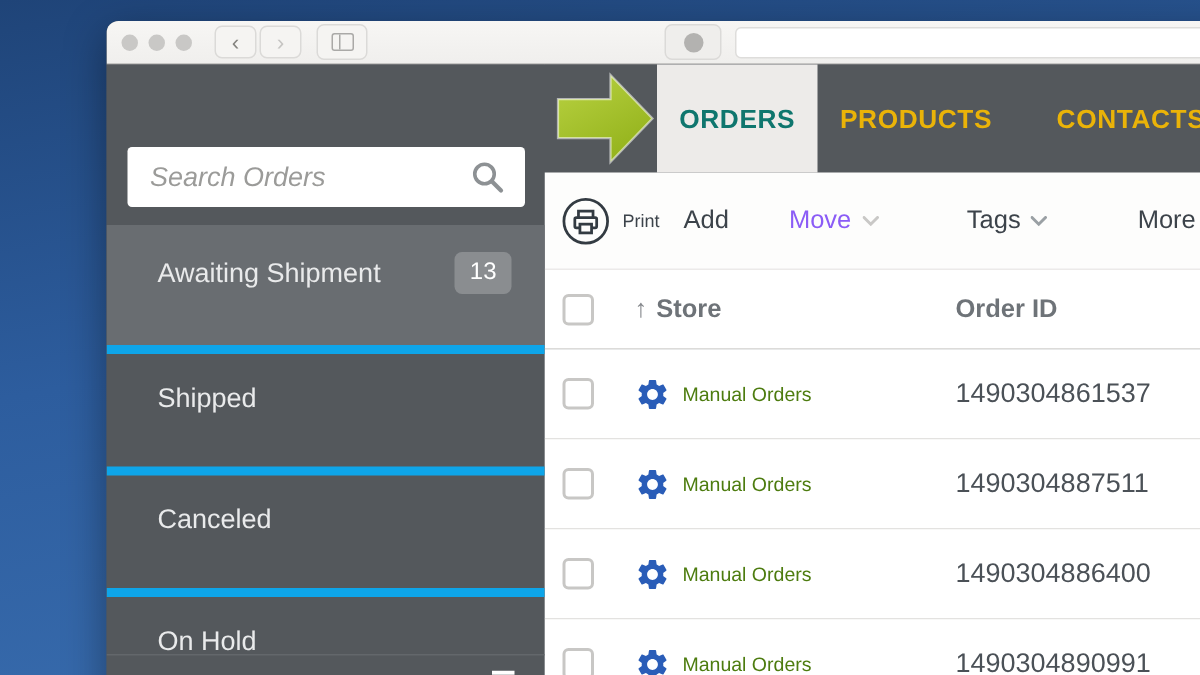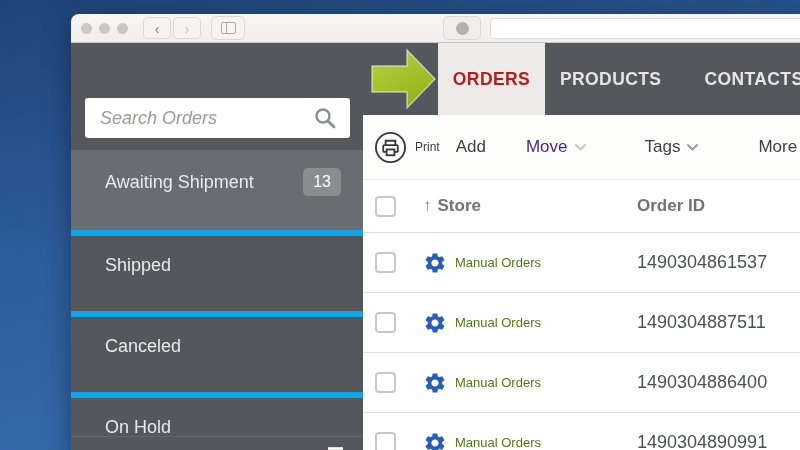--- a/index.html
+++ b/index.html
@@ -46,32 +46,32 @@
   .badge{margin-left:auto;background:#8a8d90;color:#fff;font-size:16px;
     border-radius:5px;padding:4px 10px;line-height:1.2;}
   .side-footer{position:absolute;left:0;right:0;bottom:0;height:36px;
     border-top:1px solid #63676b;display:flex;align-items:center;justify-content:flex-end;
     padding-right:19px;}
   
   .content{flex:1;display:flex;flex-direction:column;min-width:0;background:#54585c;}
   .tabsbar{height:72px;position:relative;display:flex;align-items:stretch;flex-shrink:0;}
   .arrow-wrap{position:absolute;left:6px;top:3px;width:70px;height:66px;}
   .tab{display:flex;align-items:center;font-weight:bold;font-size:17.5px;
-    letter-spacing:.4px;color:#e5e5e5;cursor:pointer;}
-  .tab.active{background:#edebe9;color:#b91c1c;width:107px;margin-left:75px;
+    letter-spacing:.4px;color:#eab308;cursor:pointer;}
+  .tab.active{background:#edebe9;color:#0f766e;width:107px;margin-left:75px;
     justify-content:center;}
   .tab.dark1{padding:0 15px;margin-left:0;}
   .tab.dark2{padding:0 15px;margin-left:13px;}
   .toolbar{height:64px;background:#fdfdfc;display:flex;align-items:center;
     padding-left:11px;border-bottom:1px solid #eceae9;flex-shrink:0;white-space:nowrap;}
   .tb-print{display:flex;align-items:center;cursor:pointer;}
   .tb-label{font-size:12px;color:#3c434a;margin-left:8px;}
   .tb-item{font-size:17px;color:#3c434a;display:flex;align-items:center;cursor:pointer;}
   .tb-item .chev{margin-left:7px;}
-  .tb-item.disabled{color:#4c1d95;cursor:default;}
+  .tb-item.disabled{color:#8b5cf6;cursor:default;}
   .ml-add{margin-left:16px;}
   .ml-move{margin-left:40px;}
   .ml-tags{margin-left:59px;}
   .ml-more{margin-left:60px;}
   .gridrow{display:grid;grid-template-columns:48px 214px 1fr;align-items:center;
     padding-left:12px;}
   .thead{height:52px;background:#fff;border-bottom:1px solid #dcdbd9;
     font-weight:bold;font-size:17px;color:#6e7378;flex-shrink:0;}
   .sort-arrow{color:#85888c;font-weight:bold;margin-right:6px;}
   .cb{width:21px;height:21px;border:2px solid #c8c7c5;border-radius:4px;background:#fff;

